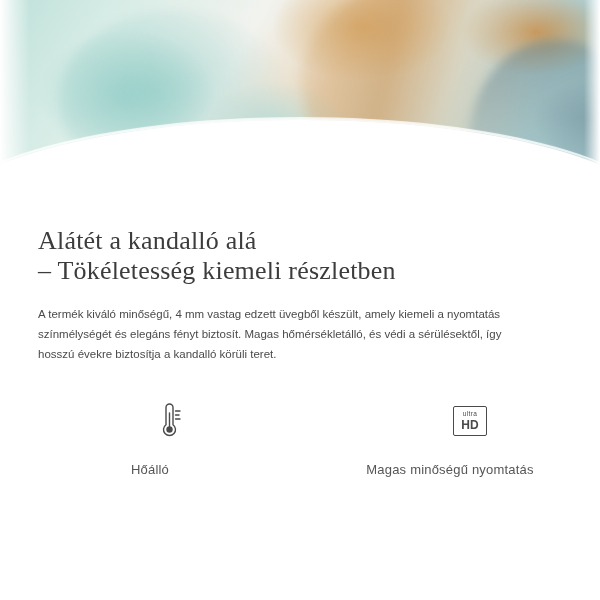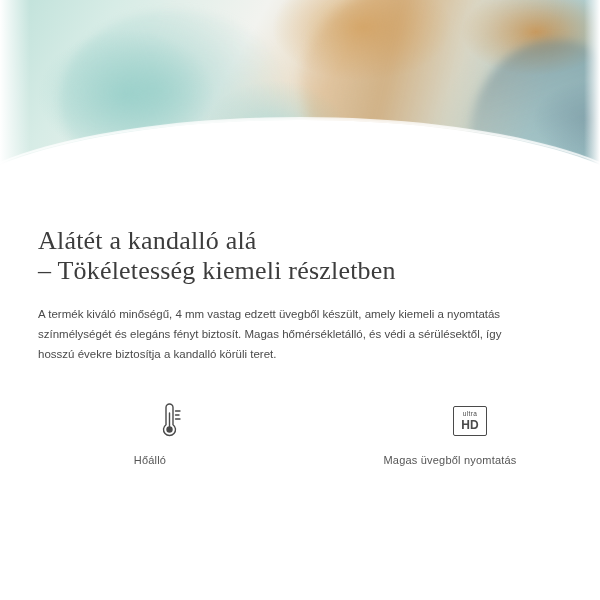--- a/index.html
+++ b/index.html
@@ -138,22 +138,22 @@
     padding-top: 10px;
   }
   .feature-icon {
     height: 46px;
     display: flex;
     align-items: center;
     justify-content: center;
     padding-left: 40px;
   }
   .feature-label {
-    margin-top: 10px;
-    font-size: 11px;
+    margin-top: 18px;
+    font-size: 13px;
     color: #555555;
     text-align: center;
     letter-spacing: 0.2px;
   }
   .ico { display: block; }
   .hd-box {
     width: 34px; height: 30px;
     border: 1.4px solid #4a4a4a;
     border-radius: 2px;
     display: flex;
@@ -210,21 +210,21 @@
         <div class="feature-label">Hőálló</div>
       </div>
 
       <div class="feature">
         <div class="feature-icon">
           <div class="hd-box">
             <span class="hd-top">ultra</span>
             <span class="hd-bottom">HD</span>
           </div>
         </div>
-        <div class="feature-label">Magas üvegből nyomtatás</div>
+        <div class="feature-label">Magas minőségű nyomtatás</div>
       </div>
 
 
     </div>
 
     <div class="feature-row">
 
 
 
 

